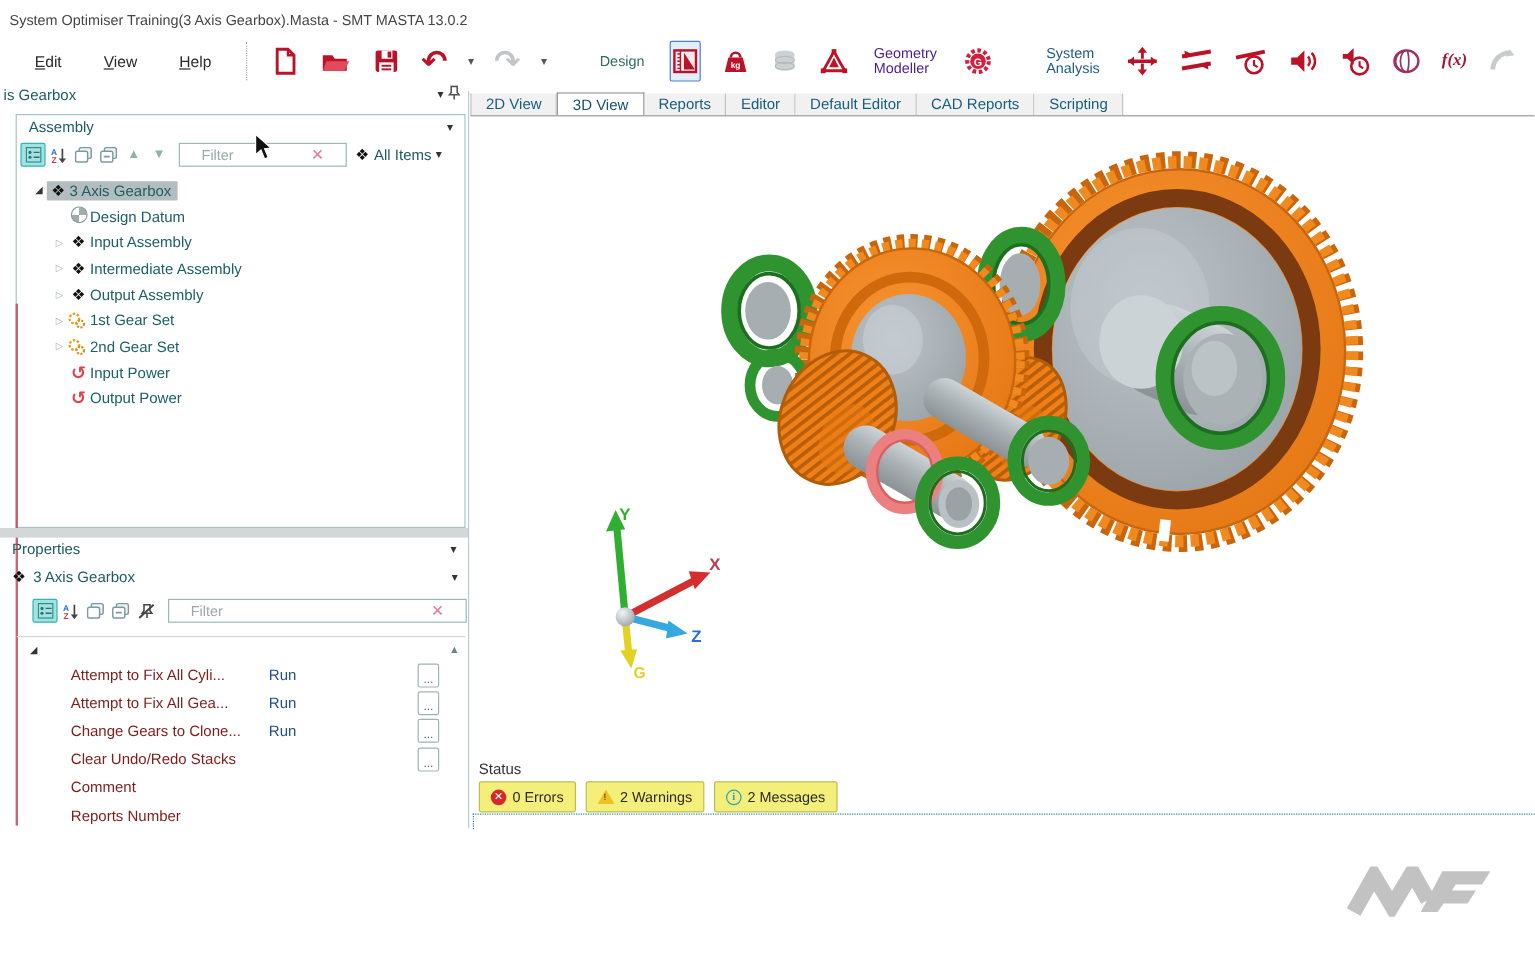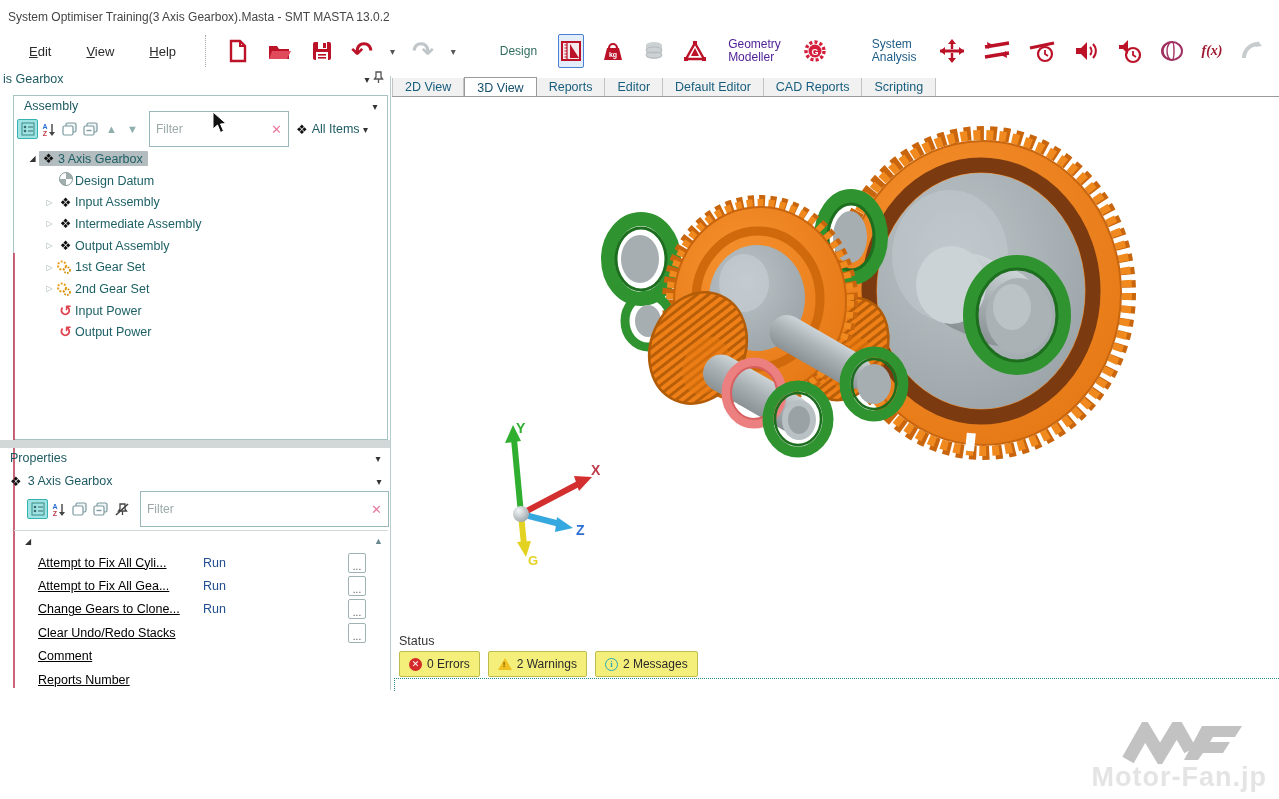--- a/index.html
+++ b/index.html
@@ -26,36 +26,36 @@
   .tab.first{border-left:1px solid #c2c2c2;}
   .tab.active{background:#fff;border:1px solid #9a9a9a;border-bottom:none;color:#15506d;position:relative;top:1px;padding-top:3px;}
   
   .dockhead{left:0px;width:390px;height:18px;display:flex;align-items:center;font-size:12.5px;color:#1d5a62;}
   .dockhead .sp{flex:1;}
   .panelbox{border:1px solid #a6c3c6;background:#fff;box-sizing:border-box;}
   .sechead{display:flex;align-items:center;height:20px;font-size:12.5px;color:#1d5a62;padding:0 6px 0 10px;}
   .minibar{display:flex;align-items:center;height:26px;padding-left:3px;}
   .mbtn{width:21px;height:20px;display:inline-flex;align-items:center;justify-content:center;color:#4f7d86;}
   .mbtn.sel{background:#9fe3e3;border:1px solid #36b2b2;border-radius:2px;box-sizing:border-box;}
-  .filterbox{height:36px;border:1px solid #9ab8bc;background:#fff;display:flex;align-items:center;padding:0 4px;box-sizing:border-box;}
+  .filterbox{height:20px;border:1px solid #9ab8bc;background:#fff;display:flex;align-items:center;padding:0 16px;box-sizing:border-box;}
   .filterbox input{border:none;outline:none;flex:1;font-size:12px;color:#444;font-family:inherit;background:transparent;min-width:0;}
   .filterbox input::placeholder{color:#9aa8a8;}
   .clear-x{color:#e87ba0;font-weight:bold;font-size:13px;padding:0 2px;}
   .treerow{display:flex;align-items:center;height:21.7px;font-size:12.5px;color:#1d6066;white-space:nowrap;}
   .exp{width:13px;text-align:center;font-size:8px;color:#9fb3b5;}
   .exp.open{color:#333;}
   .ticon{width:19px;text-align:center;font-size:13px;}
   .hl{background:#b3bcbe;display:inline-flex;align-items:center;border-radius:1px;padding:0 5px 0 0;}
   .diam{color:#111;}
   .gearset svg{display:block;}
   .power{color:#e0434f;font-weight:bold;font-size:15px;}
   .datum{width:12px;height:12px;border-radius:50%;border:1px solid #8a9a9a;background:conic-gradient(#9fadad 0 25%,#fff 0 50%,#9fadad 0 75%,#fff 0);display:inline-block;}
   
   .prow{display:flex;align-items:center;height:23.4px;font-size:12.5px;}
-  .prow .plabel{width:165px;padding-left:24px;color:#000000;white-space:nowrap;overflow:hidden;text-decoration:underline;}
+  .prow .plabel{width:165px;padding-left:45px;color:#7f1d1d;white-space:nowrap;overflow:hidden;}
   .prow .pvalue{color:#224f8f;}
   .morebtn{position:absolute;right:22px;width:18px;height:20px;border:1px solid #9fb3b5;border-radius:2px;background:#fff;font-size:10px;color:#555;display:flex;align-items:flex-end;justify-content:center;box-sizing:border-box;}
   
   .statbtn{display:inline-flex;align-items:center;gap:5px;height:24px;padding:0 9px;background:#f4ef7a;border:1px solid #bdbd4e;border-radius:2px;font-size:12px;color:#2b2b2b;}
   .errdot{width:13px;height:13px;border-radius:50%;background:#d42a2a;color:#fff;font-size:9px;font-weight:bold;display:inline-flex;align-items:center;justify-content:center;}
   .warntri{width:0;height:0;border-left:7px solid transparent;border-right:7px solid transparent;border-bottom:12px solid #f0c020;position:relative;}
   .warntri span{position:absolute;left:-2px;top:2px;font-size:8px;font-weight:bold;color:#7a5a00;}
   .infodot{width:13px;height:13px;border-radius:50%;border:1.5px solid #2aa8b8;color:#2aa8b8;font-size:9px;font-weight:bold;display:inline-flex;align-items:center;justify-content:center;box-sizing:border-box;font-family:"Liberation Serif",serif;}
   #tealdots{left:394px;top:678px;width:885px;border-top:1px dotted #2e8b8b;}
   #tealdotsv{left:394px;top:678px;height:13px;border-left:1px dotted #2e8b8b;}
@@ -605,15 +605,14 @@
   <div class="abs" id="tealdotsv"></div>
 
   <svg class="abs" style="left:212px;top:112px;" width="16" height="22">
     <polygon points="1,0 1,17 5.5,13 8.5,20.5 11.5,19 8.5,12 14,11.5" fill="#111" stroke="#fff" stroke-width="1"></polygon>
   </svg>
 
   <svg class="abs" style="left:1118px;top:722px;" width="155" height="42">
     <polyline points="10,38 27,8 42,33 59,5 72,28" fill="none" stroke="#c2c2c2" stroke-width="13"></polyline>
     <path d="M84,4 h40 l-7,11 h-22 l-3,5 h20 l-7,11 h-20 l-5,7 h-14 z" fill="#c2c2c2"></path>
   </svg>
-  <div class="abs" id="wmtext">Motor-Fan.jp</div>
 
 </div>
 
 </body></html>

